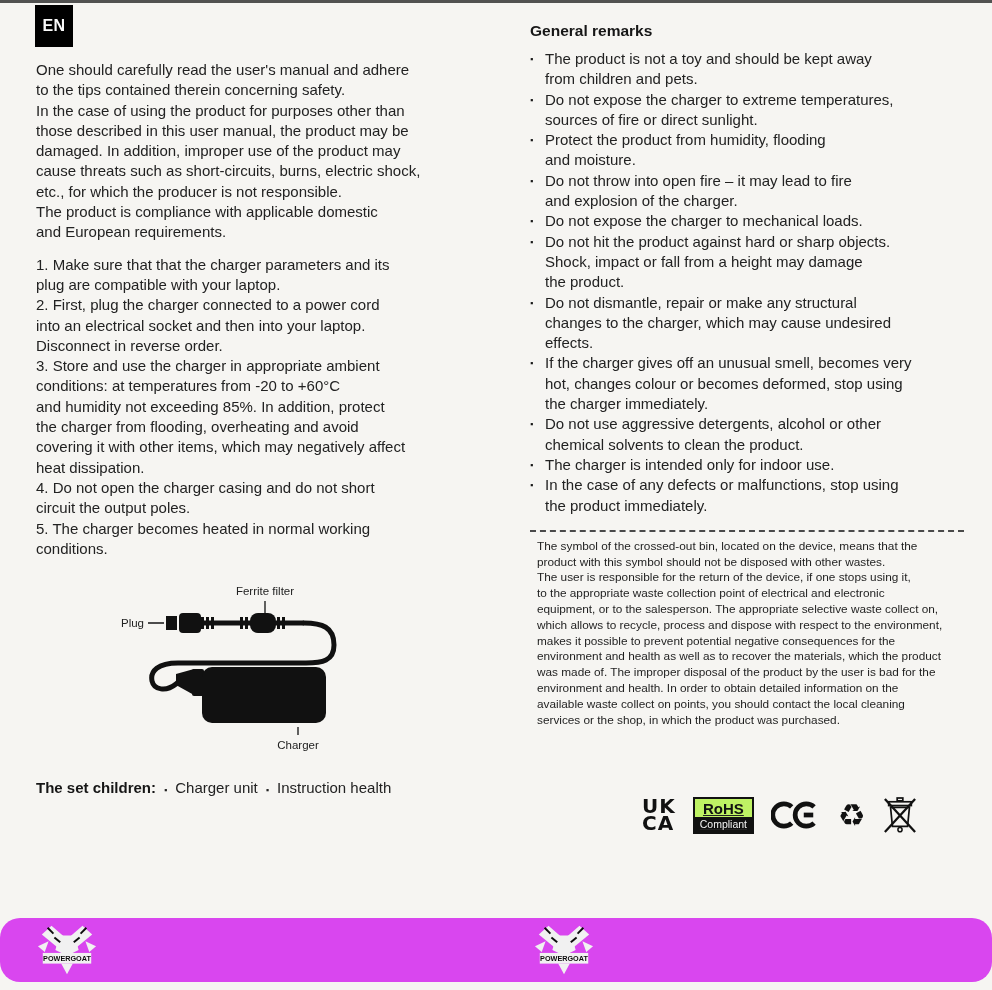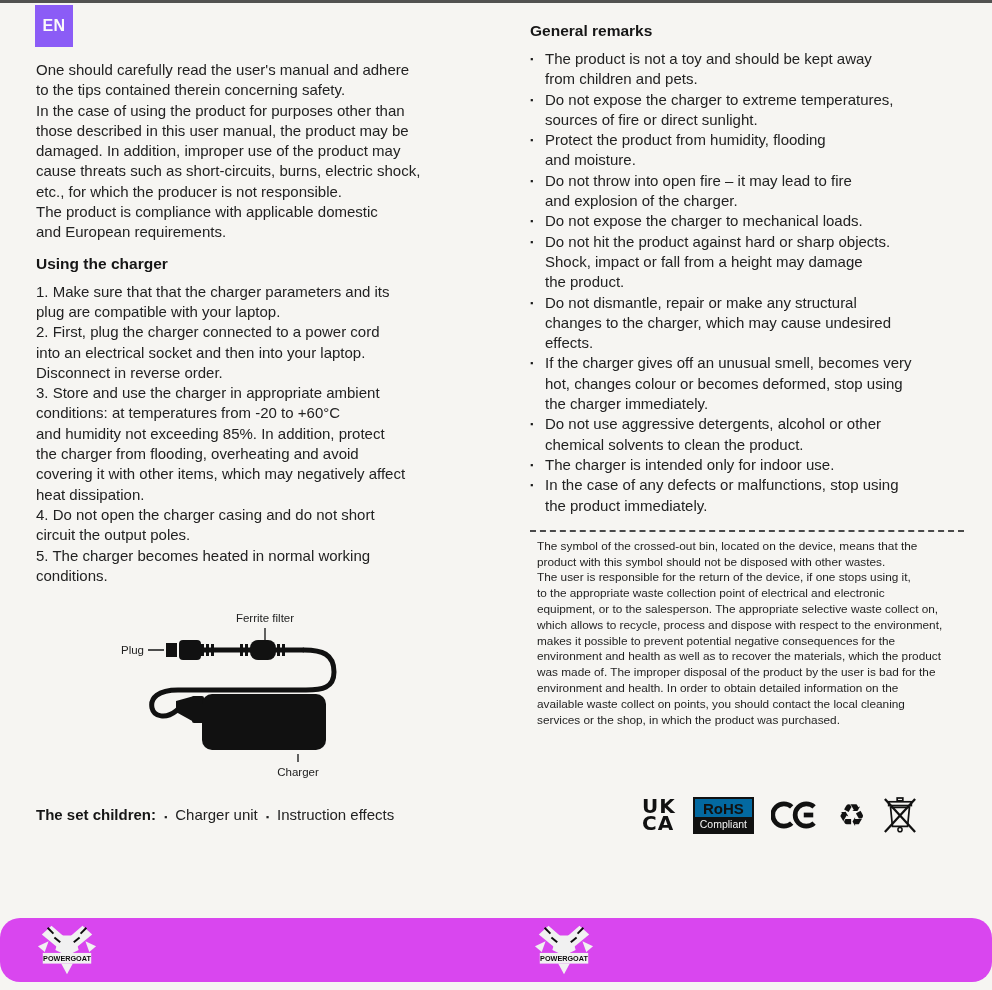--- a/index.html
+++ b/index.html
@@ -4,21 +4,21 @@
 <style>
   html,body{margin:0;padding:0;}
   body{
     width:992px;height:990px;position:relative;overflow:hidden;
     background:#f6f5f2;
     font-family:"Liberation Sans","DejaVu Sans",sans-serif;
     color:#222;
   }
   .top-edge{position:absolute;top:0;left:0;width:992px;height:3px;background:#1b1b1b;opacity:.75;}
   .lang-badge{
-    position:absolute;left:35px;top:5px;width:38px;height:42px;background:#8b5cf6;color:#fafafa;
+    position:absolute;left:35px;top:5px;width:38px;height:42px;background:#000000;color:#fafafa;
     font-weight:bold;font-size:16px;display:flex;align-items:center;justify-content:center;letter-spacing:.5px;
   }
   .col{position:absolute;}
   .col-left{left:36px;top:60px;width:478px;}
   .col-right{left:530px;top:22px;width:436px;}
   h2{font-size:15.5px;margin:0 0 9px;color:#161616;}
   h3{font-size:12.5px;margin:12px 0 7px;color:#161616;}
   p.body{font-size:15px;line-height:20.3px;margin:0 0 12px;white-space:pre-line;}
   .pre{white-space:pre-line;}
   ul.remarks{list-style:none;margin:0;padding:0;font-size:15px;line-height:20.3px;}
@@ -28,21 +28,21 @@
   .dashed-divider{border-top:2px dashed #4a4a4a;margin-top:14px;height:0;width:434px;}
   p.small{font-size:11.8px;line-height:15.8px;margin:7px;white-space:pre-line;color:#1e1e1e;}
   .diagram{margin-top:6px;}
   .set-includes{margin-top:14px;font-size:15px;display:flex;align-items:baseline;gap:8px;}
   .set-includes .lbl{font-weight:bold;color:#161616;}
   .set-includes .b{font-size:9px;}
   
   .compliance{display:flex;align-items:center;gap:17px;margin-top:66px;margin-left:112px;}
   .ukca{font-family:"DejaVu Sans",sans-serif;font-weight:bold;font-size:20px;line-height:17.5px;letter-spacing:1px;color:#111;}
   .ukca span{display:block;}
-  .rohs{border:2px solid #111;text-align:center;background:#0369a1;}
+  .rohs{border:2px solid #111;text-align:center;background:#bef264;text-decoration:underline;}
   .rohs-top{display:block;font-weight:bold;font-size:15px;padding:1px 7px 0;color:#111;}
   .rohs-bottom{display:block;background:#111;color:#f5f5f5;font-size:10.5px;padding:1px 5px 2px;}
   .recycle{font-family:"DejaVu Sans",sans-serif;font-size:31px;color:#111;line-height:31px;}
   
   .footer{position:absolute;left:0;top:918px;width:992px;height:64px;background:#d946ef;border-radius:20px;}
   .logo{position:absolute;top:5px;}
   .logo.l1{left:36px;}
   .logo.l2{left:533px;}
 </style>
 </head>
@@ -56,21 +56,20 @@
   <p class="body">One should carefully read the user's manual and adhere
 to the tips contained therein concerning safety.
 In the case of using the product for purposes other than
 those described in this user manual, the product may be
 damaged. In addition, improper use of the product may
 cause threats such as short-circuits, burns, electric shock,
 etc., for which the producer is not responsible.
 The product is compliance with applicable domestic
 and European requirements.</p>
 
-  <h2>Using the charger</h2>
   <p class="body">1. Make sure that that the charger parameters and its
 plug are compatible with your laptop.
 2. First, plug the charger connected to a power cord
 into an electrical socket and then into your laptop.
 Disconnect in reverse order.
 3. Store and use the charger in appropriate ambient
 conditions: at temperatures from -20 to +60°C
 and humidity not exceeding 85%. In addition, protect
 the charger from flooding, overheating and avoid
 covering it with other items, which may negatively affect
@@ -116,21 +115,21 @@
       <line x1="262" y1="156" x2="262" y2="164" stroke="#222" stroke-width="1.4"></line>
       <text x="262" y="178" text-anchor="middle" font-size="11.5" fill="#222">Charger</text>
     </svg>
   </div>
 
   <div class="set-includes">
     <span class="lbl">The set children:</span>
     <span class="b">▪</span>
     <span>Charger unit</span>
     <span class="b">▪</span>
-    <span>Instruction effects</span>
+    <span>Instruction health</span>
   </div>
 </div>
 
 <div class="col col-right">
   <h2>General remarks</h2>
   <ul class="remarks">
     <li>
         <span class="b">▪</span>
         <span class="t pre">The product is not a toy and should be kept away
 from children and pets.</span>

